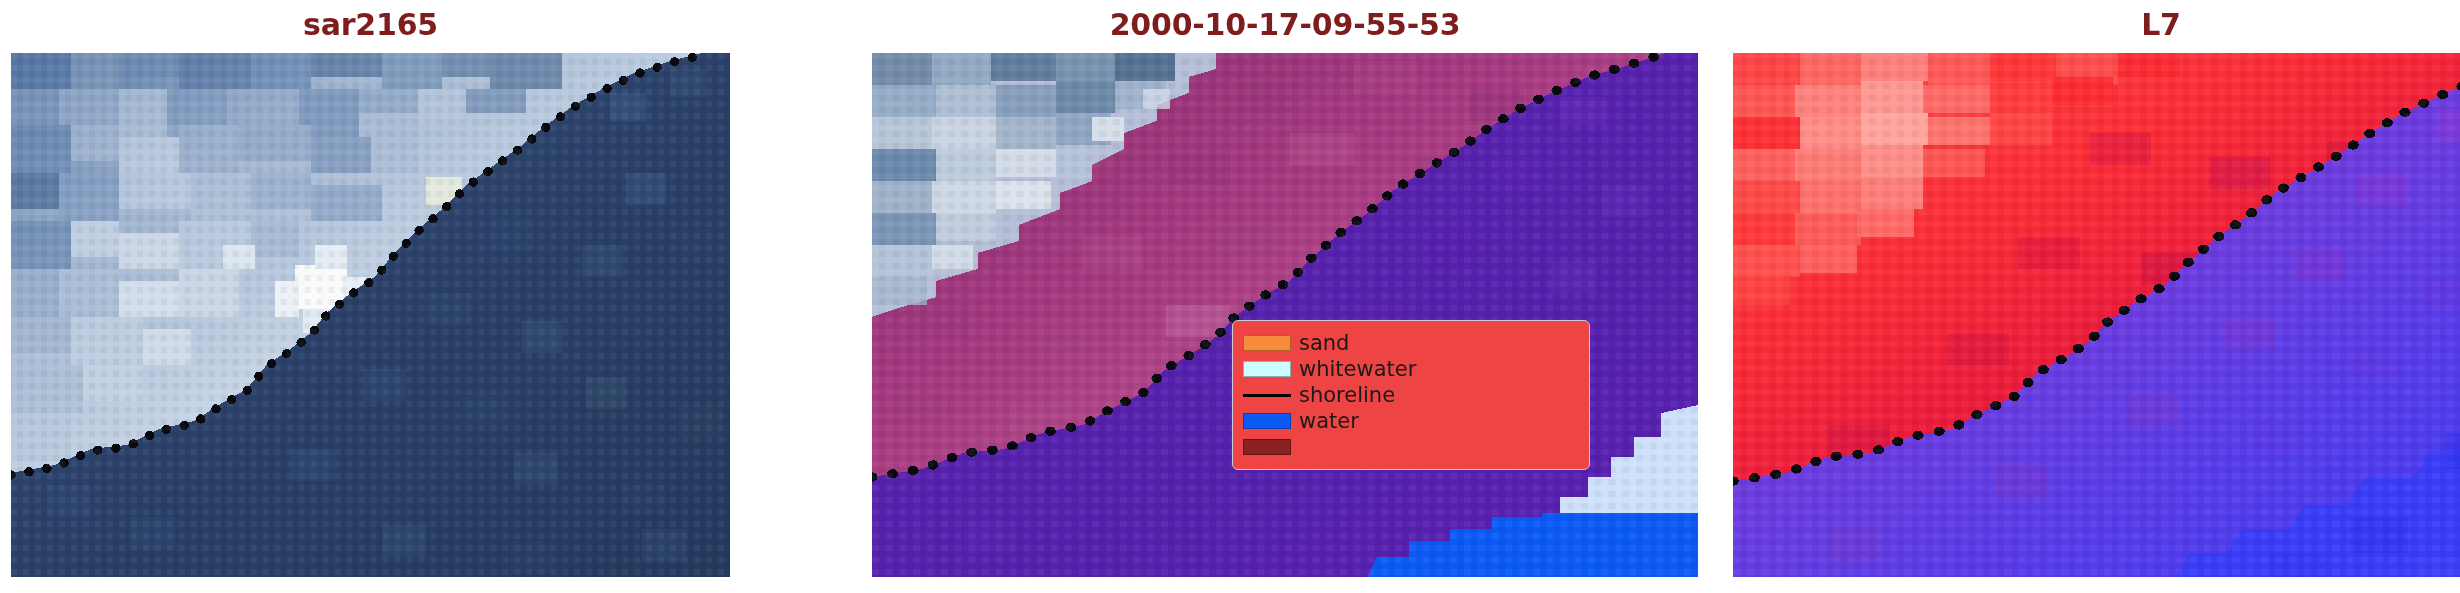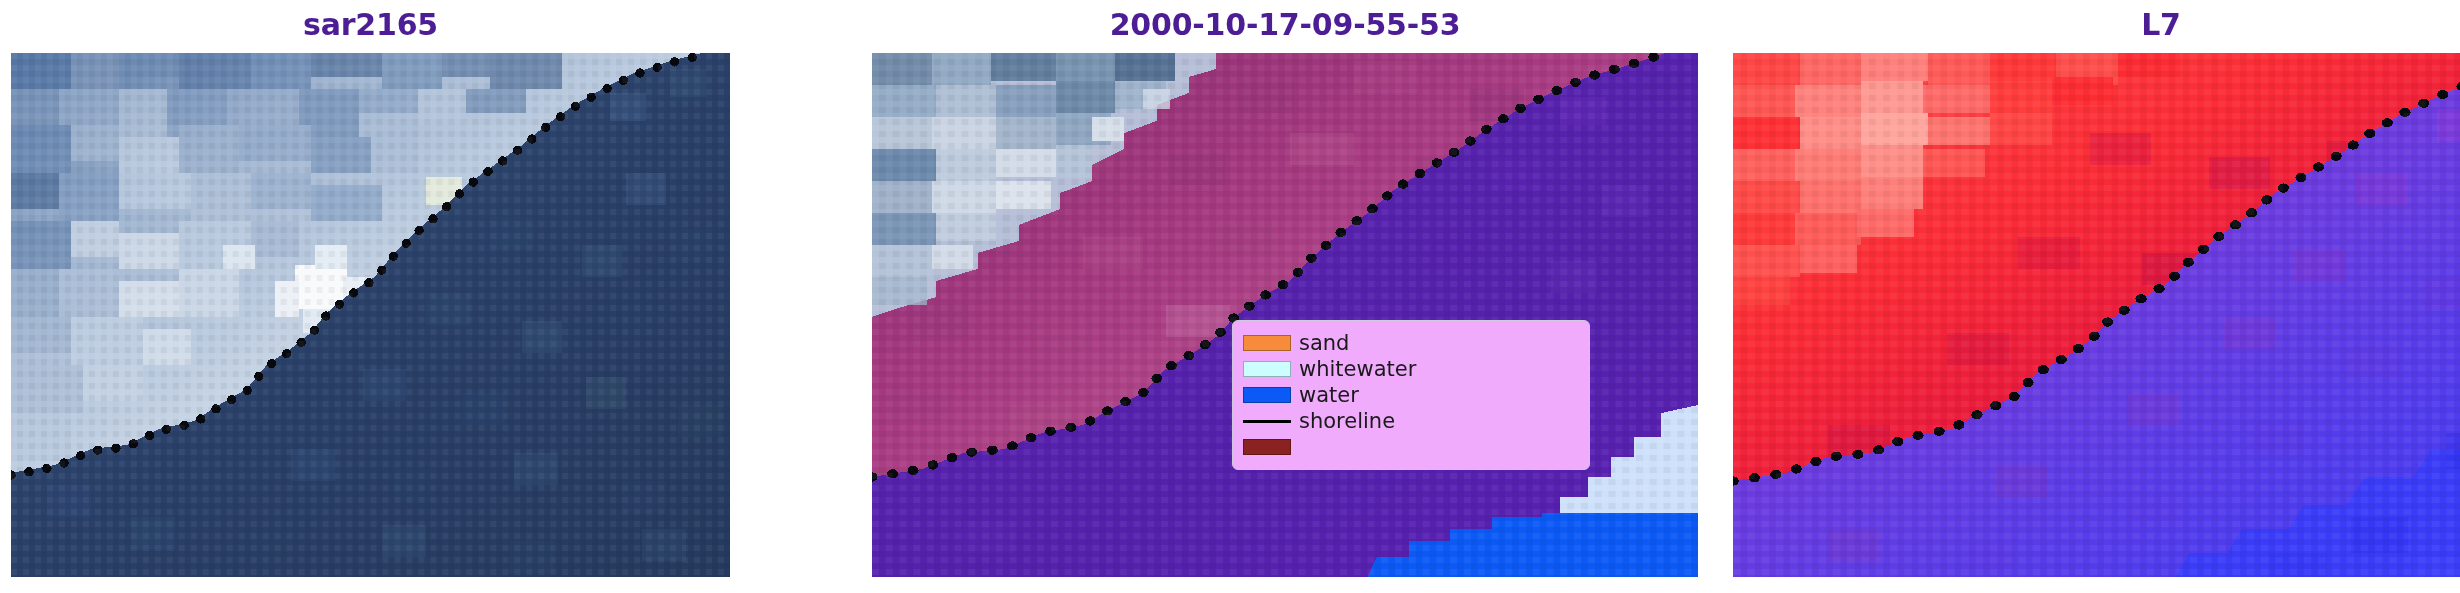--- a/index.html
+++ b/index.html
@@ -31,21 +31,21 @@
     height: 524px;
   }
   .panel-title {
     position: absolute;
     top: -46px;
     left: 0;
     width: 100%;
     text-align: center;
     font-size: 30px;
     font-weight: bold;
-    color: #4c1d95;
+    color: #7f1d1d;
     letter-spacing: -0.2px;
     line-height: 36px;
     white-space: nowrap;
   }
   .panel-img {
     position: absolute;
     left: 0; top: 0;
     width: 100%;
     height: 100%;
     overflow: hidden;
@@ -503,48 +503,48 @@
           <path d="M 0,214 L 22,210 L 40,202 L 58,200 L 74,192 L 92,188 L 104,180 L 118,172
                    L 128,160 L 140,152 L 150,144 L 158,134 L 170,124 L 182,116 L 192,104
                    L 204,92 L 216,82 L 228,70 L 242,60 L 256,50 L 268,40 L 282,30 L 296,22
                    L 312,14 L 330,8 L 346,2" fill="none" stroke="#07090f" stroke-width="4.6" stroke-linecap="round" stroke-dasharray="0.1 9"></path>
           <rect x="0" y="0" width="360" height="262" fill="url(#px3)"></rect>
         </g>
       </svg>
     </div>
   </div>
 
-  <div class="legend" style="background: #f0abfc;">
+  <div class="legend" style="background: #ef4444;">
 
     <div class="legend-row">
       <span class="legend-swatch-wrap">
         <span class="legend-swatch" id="sw-0" style="background: rgb(246, 139, 60);"></span>
       </span>
       <span class="legend-label">sand</span>
     </div>
 
     <div class="legend-row">
       <span class="legend-swatch-wrap">
         <span class="legend-swatch" id="sw-1" style="background: rgb(204, 253, 255);"></span>
       </span>
       <span class="legend-label">whitewater</span>
     </div>
 
     <div class="legend-row">
       <span class="legend-swatch-wrap">
+        <span class="legend-line" id="sw-3" style="border-top-color: rgb(0, 0, 0);"></span>
+      </span>
+      <span class="legend-label">shoreline</span>
+    </div>
+
+    <div class="legend-row">
+      <span class="legend-swatch-wrap">
         <span class="legend-swatch" id="sw-2" style="background: rgb(12, 90, 245);"></span>
       </span>
       <span class="legend-label">water</span>
-    </div>
-
-    <div class="legend-row">
-      <span class="legend-swatch-wrap">
-        <span class="legend-line" id="sw-3" style="border-top-color: rgb(0, 0, 0);"></span>
-      </span>
-      <span class="legend-label">shoreline</span>
     </div>
 
     <div class="legend-row">
       <span class="legend-swatch-wrap">
         <span class="legend-swatch" id="sw-4" style="background: rgb(139, 34, 34);"></span>
       </span>
     </div>
 
   </div>
 

